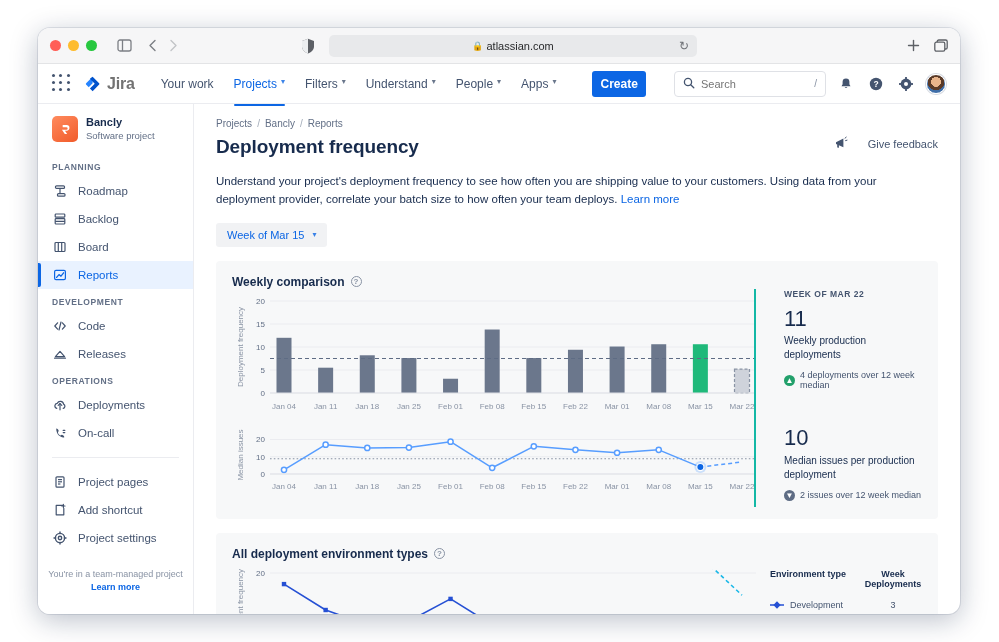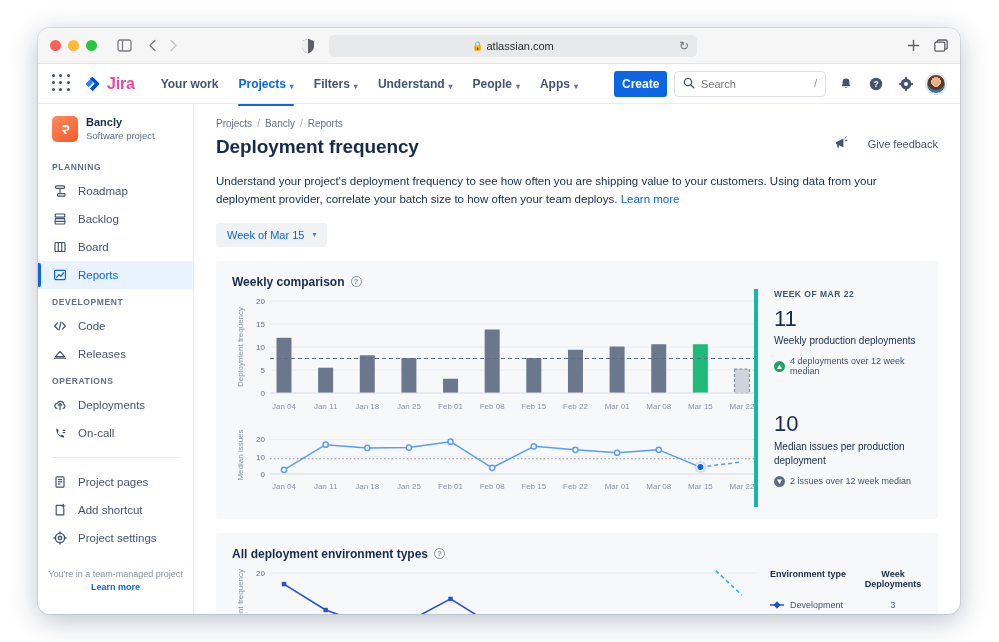--- a/index.html
+++ b/index.html
@@ -42,24 +42,24 @@
   .chrome-right { margin-left:auto; display:flex; gap: 14px; align-items:center; color:#5d6066; }
 
   
   .topnav {
     height: 40px; background: #fff; border-bottom: 1px solid #ebecf0;
     display:flex; align-items:center; padding: 0 14px; gap: 4px;
   }
   .appswitch { width: 20px; height: 20px; display:grid; grid-template-columns:repeat(3,1fr); gap:2px; margin-right: 8px; }
   .appswitch i { width: 3px; height: 3px; border-radius: 50%; background:#44546f; display:block; }
   .brand { display:flex; align-items:center; gap:5px; margin-right: 14px; }
-  .brand .word { font-size: 16px; font-weight: 700; color:#ec4899; letter-spacing:-.2px; }
+  .brand .word { font-size: 16px; font-weight: 700; color:#737373; letter-spacing:-.2px; }
   .navitem {
     font-size: 12px; color:#44546f; padding: 6px 8px; border-radius: 3px;
-    display:flex; align-items:flex-end; gap:4px; position:relative; cursor:pointer; white-space:nowrap;font-weight:bold;
+    display:flex; align-items:flex-start; gap:4px; position:relative; cursor:pointer; white-space:nowrap;
   }
   .navitem.active { color:#0c66e4; }
   .navitem.active::after {
     content:""; position:absolute; left:8px; right:8px; bottom:-9px; height:2px; background:#0c66e4; border-radius:2px;
   }
   .caret { font-size: 8px; opacity:.8; }
   .createbtn {
     background:#0c66e4; color:#fff; font-size:12px; font-weight:600;
     padding: 6px 8px; border-radius:3px; margin-left: 24px; border:none; cursor:pointer;
   }
@@ -129,21 +129,21 @@
   .card {
     margin-top:14px; background:#f7f8f9; border-radius:4px; padding: 14px 16px 12px 16px;
   }
   .cardhead { display:flex; align-items:center; gap:6px; font-size:12px; font-weight:700; color:#172b4d; }
   .qmark {
     width:11px; height:11px; border-radius:50%; border:1.2px solid #8993a4; color:#8993a4;
     font-size:8px; display:flex; align-items:center; justify-content:center; font-weight:700;
   }
   .chartrow { display:flex; }
   .chartcol { flex:1; min-width:0; }
-  .statcol { width:168px; flex-shrink:0; border-left:4px solid #14b8a6; padding-left:16px; }
+  .statcol { width:168px; flex-shrink:0; border-left:2px solid #14b8a6; padding-left:28px; }
   .statlabel { font-size:8.5px; font-weight:700; letter-spacing:.5px; color:#44546f; }
   .statbig { font-size:22px; font-weight:500; color:#172b4d; line-height:1.25; margin-top:6px; }
   .statsub { font-size:10px; color:#172b4d; line-height:1.4; margin-top:2px; }
   .statdelta { display:flex; align-items:center; gap:5px; font-size:9px; color:#44546f; margin-top:8px; }
   .deltadot { width:11px; height:11px; border-radius:50%; display:flex; align-items:center; justify-content:center; color:#fff; font-size:8px; font-weight:700; flex-shrink:0; }
   .statblock2 { margin-top:34px; }
 
   
   .axlabel { font-family:"Liberation Sans",sans-serif; font-size:8px; fill:#8993a4; }
   .axtitle { font-family:"Liberation Sans",sans-serif; font-size:8px; fill:#8993a4; }

